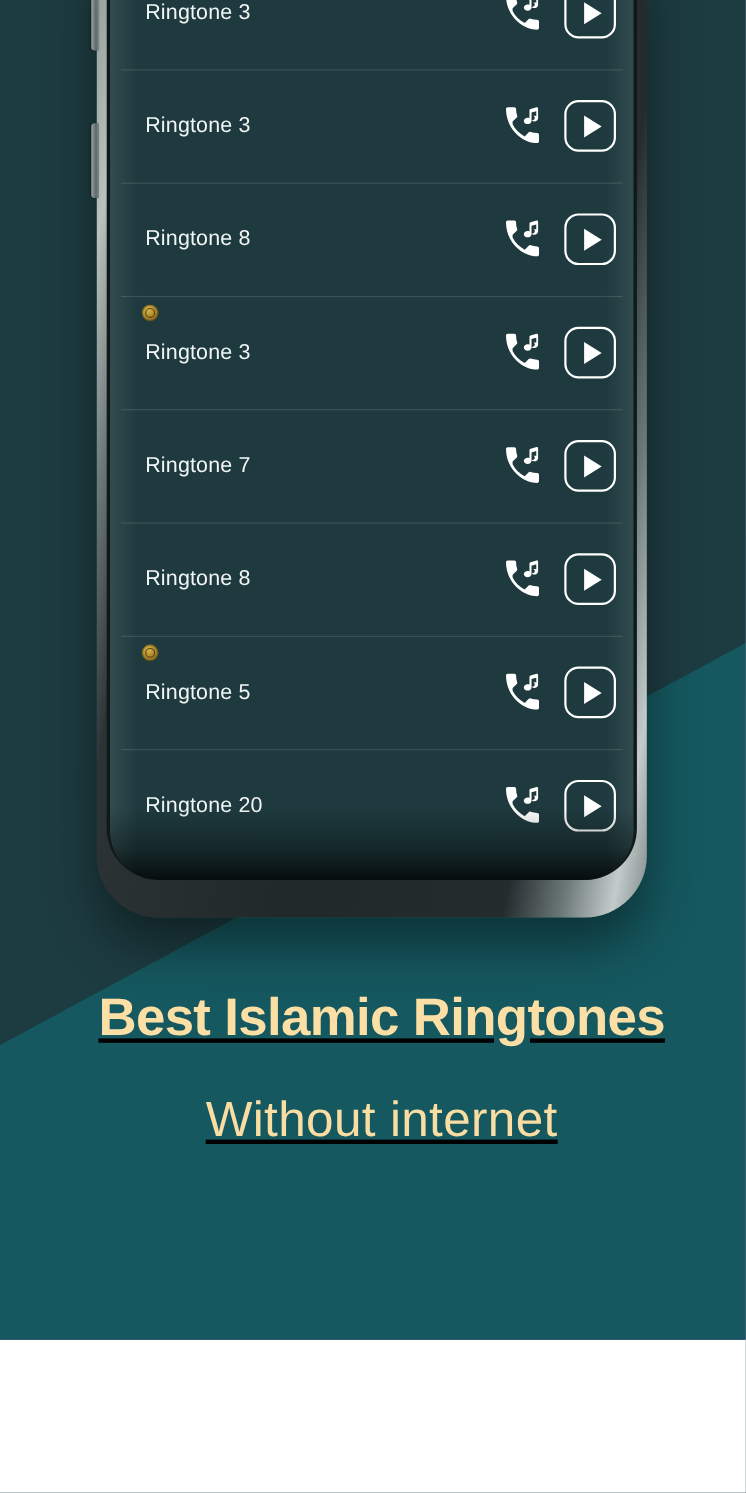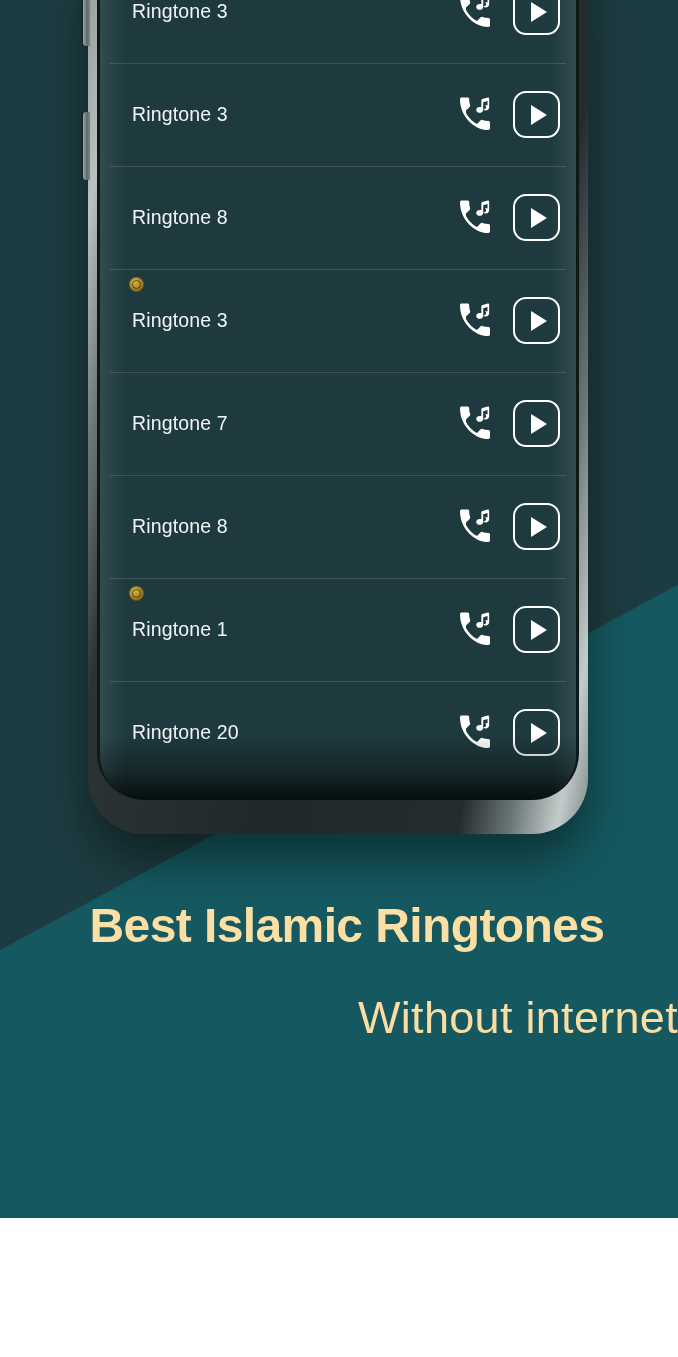--- a/index.html
+++ b/index.html
@@ -144,38 +144,38 @@
     border-bottom:10px solid transparent;
     border-left:16px solid #ffffff;
     margin-left:4px;
   }
 
   
   .caption-wrap{
     position:absolute;
     left:16px; right:0; top:900px;
     text-align:center;
+    text-decoration:underline;
   }
   .title{
     color:#fbdfa4;
     font-size:48px;
     font-weight:bold;
     letter-spacing:-0.6px;
     line-height:1.08;
     font-family:"Liberation Sans", sans-serif;
   }
   .subtitle{
     margin-top:42px;
     color:#f9dda2;
     font-size:45px;
     font-weight:300;
     letter-spacing:.3px;
     line-height:1.05;
     font-family:"Liberation Sans", sans-serif;
-    text-align:right;
   }
 </style>
 </head>
 <body>
 
 <div id="stage">
 
   <div class="bg-base"></div>
   <div class="bg-mid"></div>
   <div class="bg-dark"></div>
@@ -266,21 +266,21 @@
                   <path fill="#ffffff" d="M20.4 1.6c-.2-.15-.45-.2-.7-.13l-3.3.95c-.35.1-.6.42-.6.79v4.2c-.3-.12-.63-.18-.98-.18-1.16 0-2.1.77-2.1 1.72s.94 1.72 2.1 1.72 2.1-.77 2.1-1.72V4.37l2.6-.75v2.74c-.3-.12-.63-.18-.98-.18-.2 0-.39.02-.57.06.44.23.74.62.74 1.07 0 .74-.78 1.34-1.74 1.34h-.02c.3.35.84.58 1.45.58 1.16 0 2.1-.77 2.1-1.72V2.25c0-.26-.12-.5-.32-.65z"></path>
                 </svg>
               </div>
               <div class="play-btn">
                 <div class="play-tri"></div>
               </div>
             </div>
             <div class="row">
               <div class="sep"></div>
               <div class="badge"></div>
-              <div class="row-label">Ringtone 1</div>
+              <div class="row-label">Ringtone 5</div>
               <div class="icon-tone">
                 <svg viewBox="0 0 24 24" aria-hidden="true">
                   <path fill="#ffffff" d="M6.6 10.8c1.4 2.8 3.8 5.1 6.6 6.6l2.2-2.2c.3-.3.7-.4 1-.2 1.1.4 2.4.6 3.6.6.6 0 1 .4 1 1V20c0 .6-.4 1-1 1C11.3 21 3 12.7 3 2.5c0-.6.4-1 1-1h3.5c.6 0 1 .4 1 1 0 1.3.2 2.5.6 3.6.1.3 0 .7-.2 1l-2.3 2.2z"></path>
                   <path fill="#ffffff" d="M20.4 1.6c-.2-.15-.45-.2-.7-.13l-3.3.95c-.35.1-.6.42-.6.79v4.2c-.3-.12-.63-.18-.98-.18-1.16 0-2.1.77-2.1 1.72s.94 1.72 2.1 1.72 2.1-.77 2.1-1.72V4.37l2.6-.75v2.74c-.3-.12-.63-.18-.98-.18-.2 0-.39.02-.57.06.44.23.74.62.74 1.07 0 .74-.78 1.34-1.74 1.34h-.02c.3.35.84.58 1.45.58 1.16 0 2.1-.77 2.1-1.72V2.25c0-.26-.12-.5-.32-.65z"></path>
                 </svg>
               </div>
               <div class="play-btn">
                 <div class="play-tri"></div>
               </div>
             </div>

